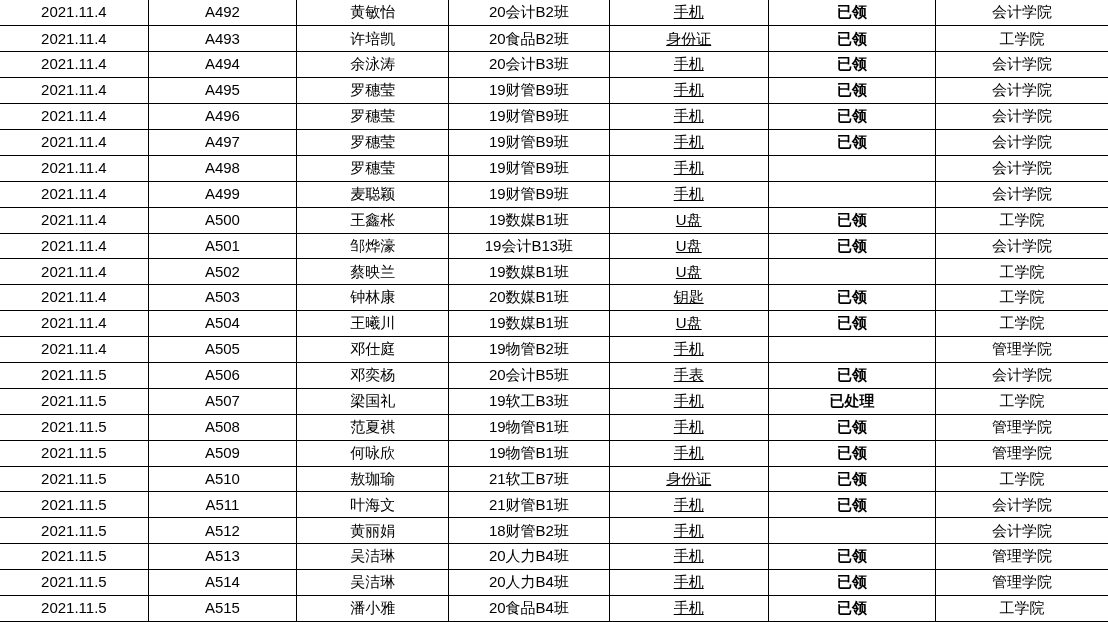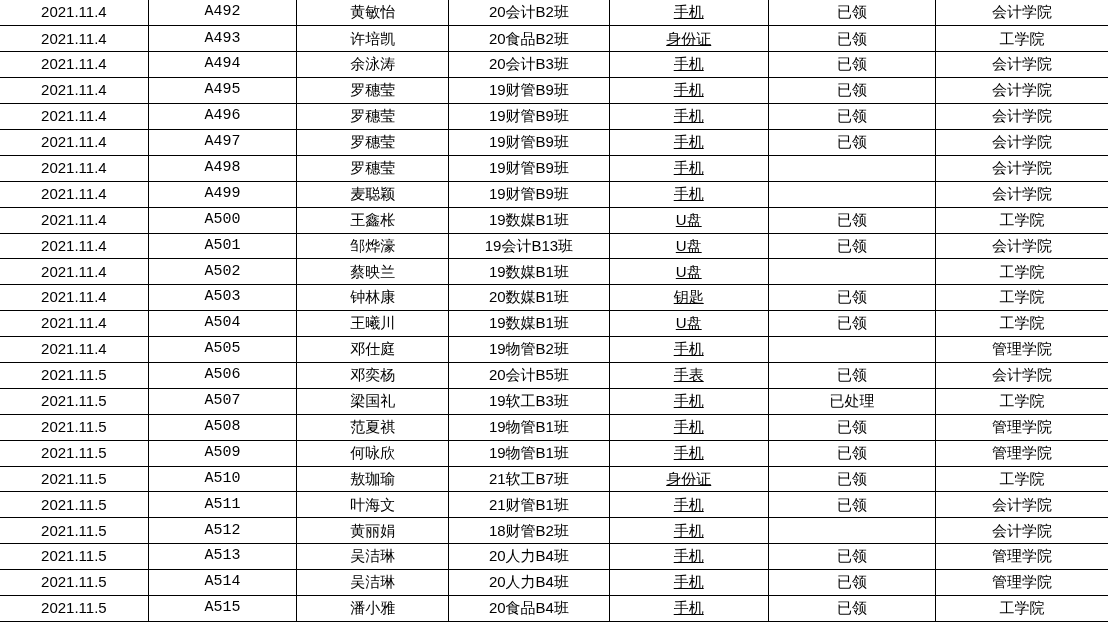--- a/index.html
+++ b/index.html
@@ -35,25 +35,25 @@
   
   col.c-date   { width: 148px; }
   col.c-id     { width: 148px; }
   col.c-name   { width: 152px; }
   col.c-class  { width: 160px; }
   col.c-item   { width: 159px; }
   col.c-status { width: 167px; }
   col.c-dept   { width: 172px; }
 
   td.date   { font-size: 14.5px; }
-  td.id     { font-size: 14.5px; font-family: Liberation Mono, monospace; }
+  td.id     { font-size: 14.5px; }
   td.name   { font-size: 16px; font-family: Liberation Serif, serif; }
   td.class  { font-size: 14.5px; }
   td.item   { font-size: 15px; text-decoration: underline; }
-  td.status { font-size: 17px; color: #ff0000; font-weight: normal; }
+  td.status { font-size: 17px; color: #ff0000; font-weight: bold; }
   td.dept   { font-size: 15px; }
 
   
   table.records td:first-child { border-left: none; }
   table.records td:last-child  { border-right: none; }
   table.records tr:first-child td { border-top: none; }
 </style>
 </head>
 <body>
 

